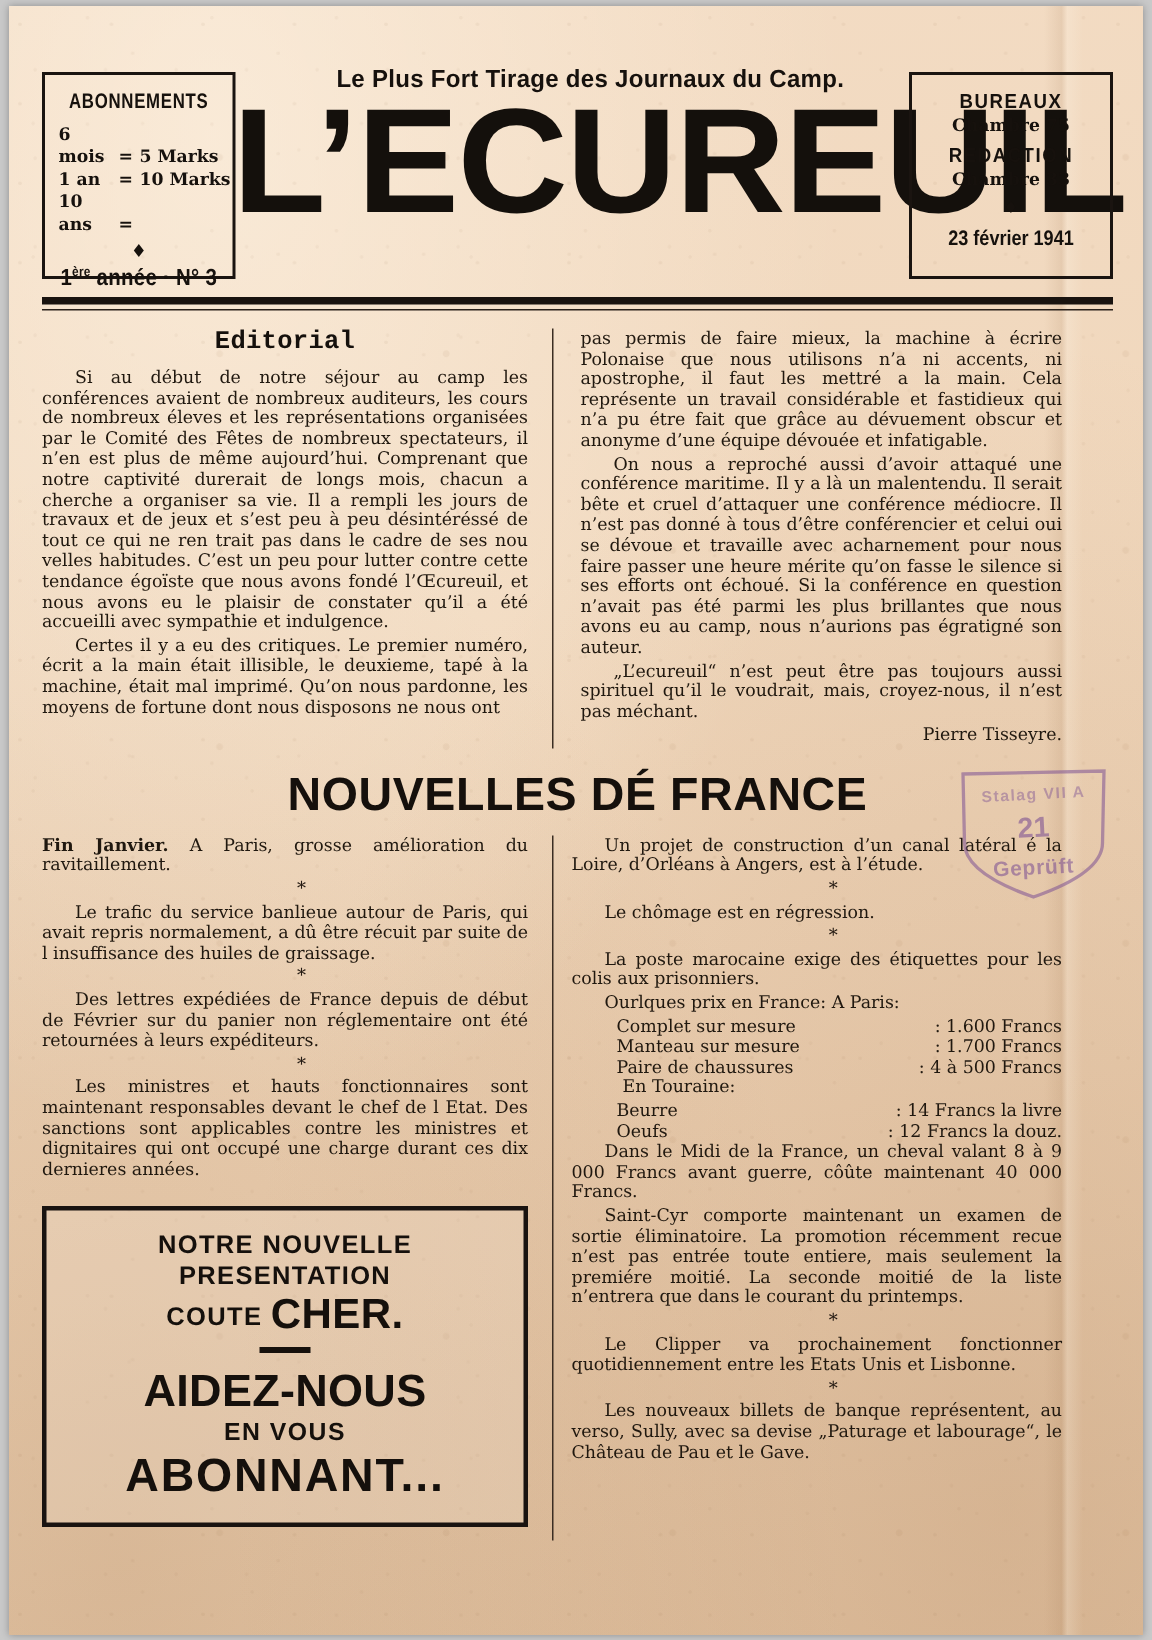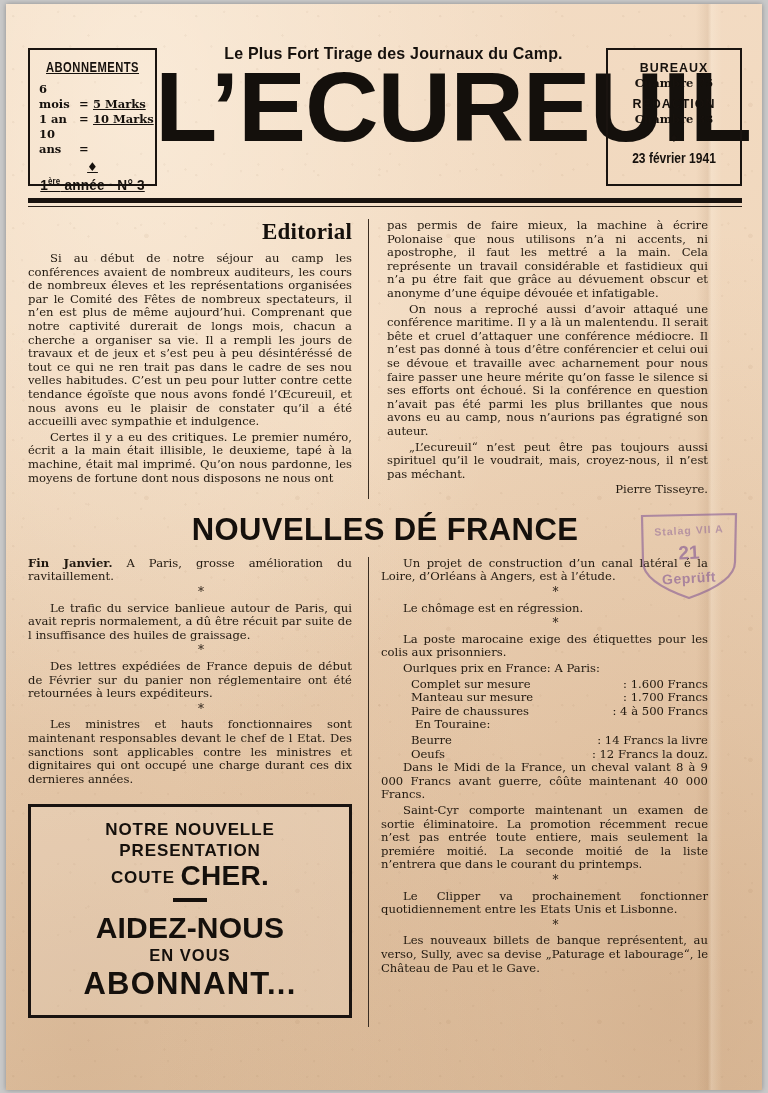--- a/index.html
+++ b/index.html
@@ -67,21 +67,21 @@
     height: 152px;
   }
   .subs-box, .bureau-box {
     position: absolute;
     top: 8px;
     border: 2px solid #1a1410;
     box-sizing: border-box;
     text-align: center;
     color: #16110d;
   }
-  .subs-box { left: 0; width: 129px; height: 138px; padding-top: 9px; text-decoration: underline; }
+  .subs-box { left: 0; width: 129px; height: 138px; padding-top: 9px; }
   .bureau-box { right: 0; width: 136px; height: 138px; padding-top: 10px; }
 
   .subs-title {
     font-family: "Liberation Sans", sans-serif;
     font-weight: 700;
     font-size: 14px;
     letter-spacing: .6px;
     transform: scaleX(.80);
     margin-bottom: 7px;
   }
@@ -173,25 +173,25 @@
     gap: 0;
   }
   .col {
     width: 340px;
     box-sizing: border-box;
   }
   .col.left  { padding-right: 16px; }
   .col.right { padding-left: 18px; border-left: 1.5px solid #3a2d22; }
 
   .ed-title {
-    font-family: Liberation Serif, serif;
-    font-weight: 700;
-    font-size: 23px;
+    font-family: Liberation Mono, monospace;
+    font-weight: 700;
+    font-size: 17px;
     color: #15100c;
-    text-align: right;
+    text-align: center;
     margin: 0 0 7px;
     letter-spacing: .2px;
   }
 
   
   .fr {
     font-family: "DejaVu Serif", serif;
     font-size: 11.6px;
     line-height: 13.6px;
     color: #20180f;

